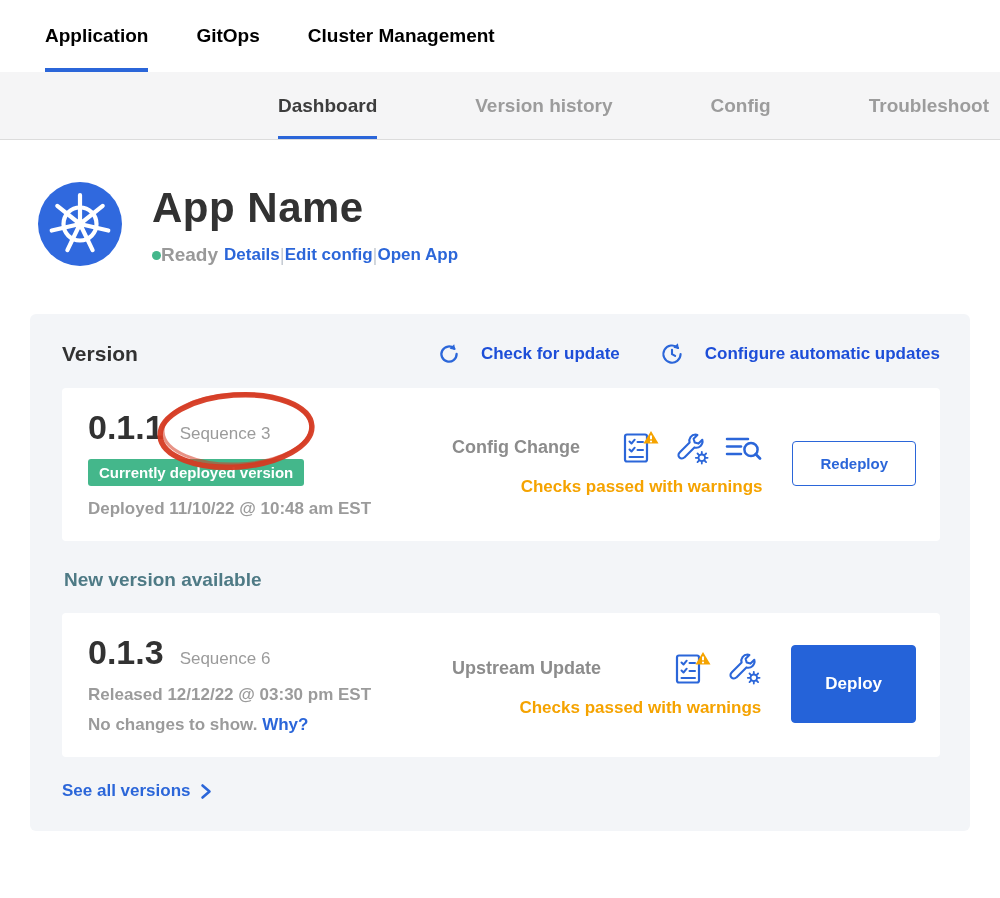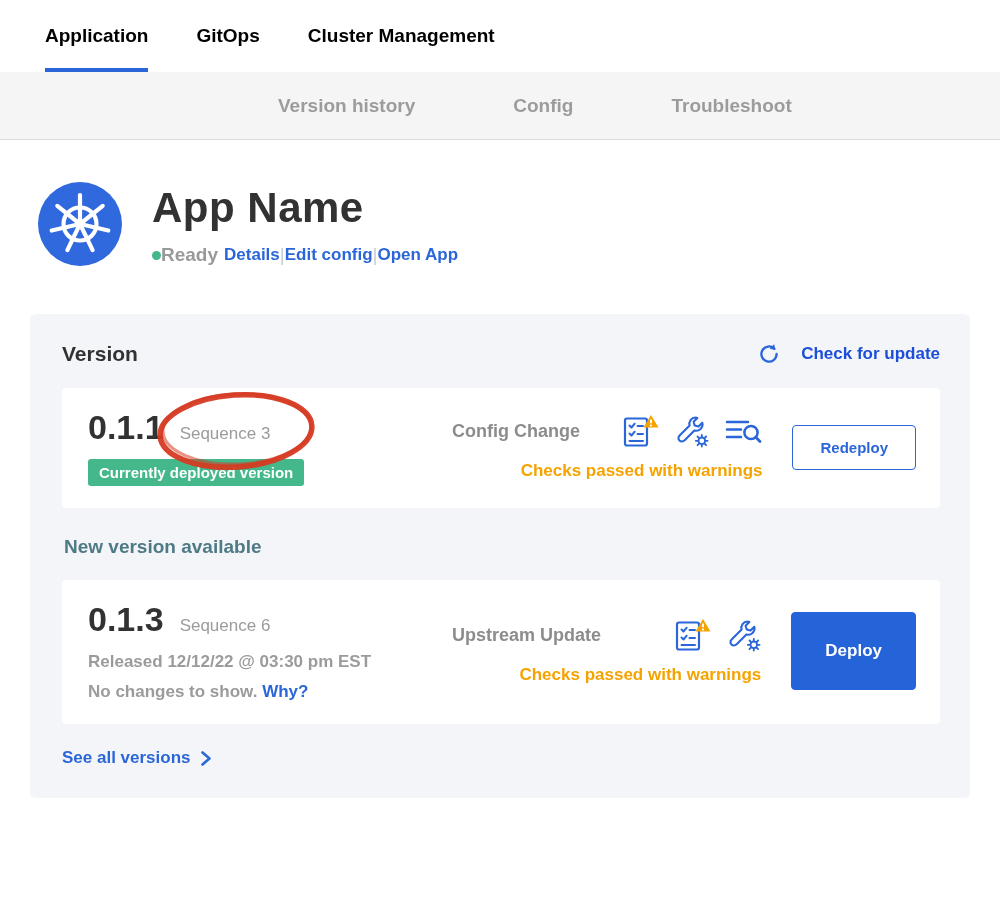--- a/index.html
+++ b/index.html
@@ -74,20 +74,21 @@
 </head>
 <body>
 
 <nav class="topnav">
   <div class="topnav-item active">Application</div>
   <div class="topnav-item">GitOps</div>
   <div class="topnav-item">Cluster Management</div>
 </nav>
 
 <nav class="subnav">
+  <div class="subnav-item active">Dashboard</div>
   <div class="subnav-item">Version history</div>
   <div class="subnav-item">Config</div>
   <div class="subnav-item">Troubleshoot</div>
 </nav>
 
 <header class="app-header">
   <span class="icon-wrap">
     <svg width="84" height="84" viewBox="0 0 84 84">
       <circle cx="42" cy="42" r="42" fill="#3069de"></circle>
       <g stroke="#ffffff" stroke-width="4.2" stroke-linecap="round">
@@ -123,31 +124,42 @@
     <div class="panel-actions">
       <span class="panel-link">
         <span class="icon-wrap">
           <svg width="22" height="22" viewBox="0 0 22 22">
             <path d="M18.6 11a7.6 7.6 0 1 1-2.3-5.4" fill="none" stroke="#2b66d9" stroke-width="2.3" stroke-linecap="round"></path>
             <polygon points="16.2,1.2 17.4,7.1 11.7,5.8" fill="#2b66d9"></polygon>
           </svg>
         </span>
         <span>Check for update</span>
       </span>
+      <span class="panel-link">
+        <span class="icon-wrap">
+          <svg width="24" height="24" viewBox="0 0 24 24">
+            <path d="M20.6 12a8.6 8.6 0 1 1-2.6-6.1" fill="none" stroke="#2b66d9" stroke-width="2.1" stroke-linecap="round"></path>
+            <polygon points="17.8,1.2 19,7.1 13.3,5.8" fill="#2b66d9"></polygon>
+            <path d="M12 7.8v4.4l3.1 1.7" fill="none" stroke="#2b66d9" stroke-width="2.1" stroke-linecap="round" stroke-linejoin="round"></path>
+          </svg>
+        </span>
+        <span>Configure automatic updates</span>
+      </span>
     </div>
   </div>
 
   
   <div class="version-card">
     <div class="vc-left">
       <div class="version-row">
         <span class="version-number">0.1.1</span>
         <span class="sequence">Sequence 3</span>
       </div>
       <span class="deployed-badge">Currently deployed version</span>
+      <div class="meta-text">Deployed 11/10/22 @ 10:48 am EST</div>
     </div>
     <div class="vc-mid">
       <div class="mid-row">
         <span class="change-type">Config Change</span>
         <span class="icons-row">
           <span class="icon-wrap">
             <svg width="37" height="35" viewBox="0 0 37 35">
               <rect x="3" y="4.5" width="22" height="27" rx="2" fill="none" stroke="#2b66d9" stroke-width="2.2"></rect>
               <path d="M7.5 11.5l2 2 3.2-3.8" stroke="#2b66d9" stroke-width="2" fill="none" stroke-linecap="round" stroke-linejoin="round"></path>
               <line x1="15.5" y1="12" x2="21" y2="12" stroke="#2b66d9" stroke-width="2" stroke-linecap="round"></line>

